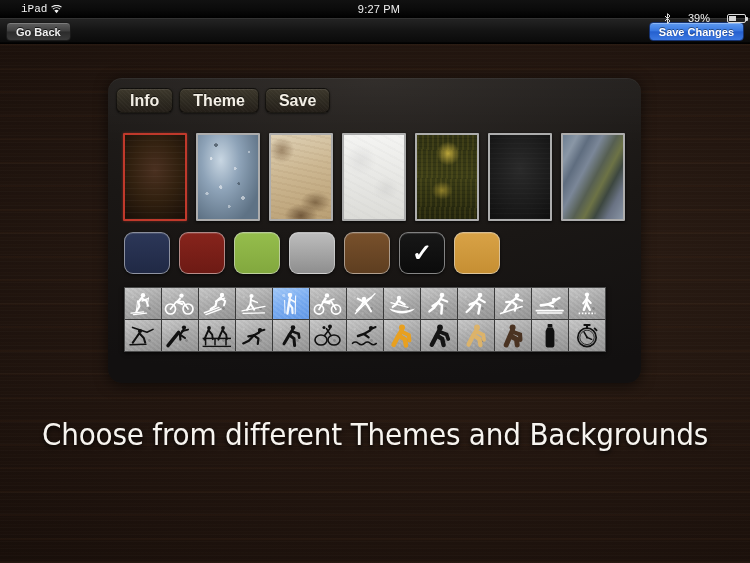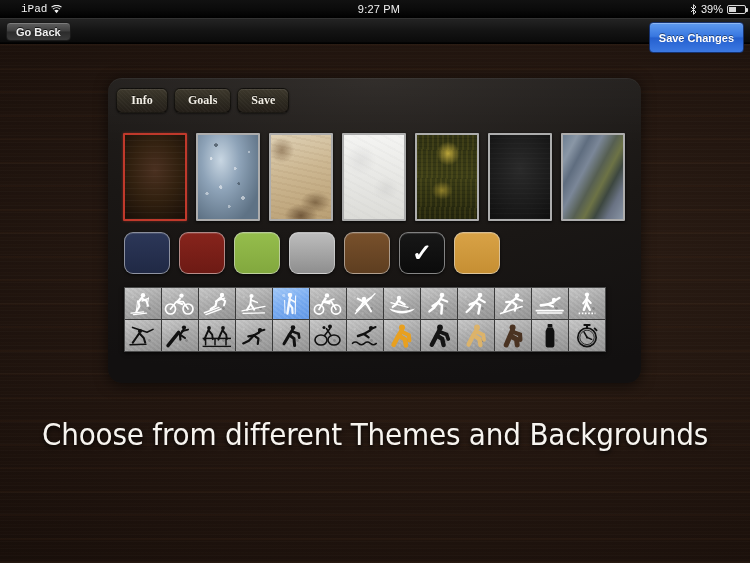--- a/index.html
+++ b/index.html
@@ -29,21 +29,21 @@
 
   
   #statusbar{
     position:absolute; left:0; top:0; width:750px; height:18px;
     background:linear-gradient(180deg,#111 0%, #0a0a0a 55%, #000 100%);
     color:#f2f2f2; font-size:11px; line-height:18px;
     z-index:40;
   }
   #statusbar .sb-left{ position:absolute; left:21px; top:0; display:flex; align-items:center; gap:4px; height:18px;font-family:Liberation Mono, monospace; }
   #statusbar .sb-mid{ position:absolute; left:0; top:0; width:750px; text-align:center; height:18px; letter-spacing:.2px;padding-left:8px;}
-  #statusbar .sb-right{ position:absolute; right:4px; top:0; display:flex; align-items:center; gap:4px; height:18px; }
+  #statusbar .sb-right{ position:absolute; right:4px; top:0; display:flex; align-items:center; gap:17px; height:36px; }
   .carrier{ font-size:11px; }
   .wifi svg, .bt svg { display:block; }
   .batt-pct{ font-size:11px; }
   .batt{
     width:19px; height:9px; border:1px solid #d8d8d8; border-radius:2px;
     position:relative; display:inline-block;
   }
   .batt:after{
     content:""; position:absolute; right:-3px; top:2px; width:2px; height:4px;
     background:#d8d8d8; border-radius:0 1px 1px 0;
@@ -61,21 +61,21 @@
   .btn-goback{
     position:absolute; left:6px; top:4px; height:19px; padding:0 9px;
     display:flex; align-items:center; justify-content:center;
     font-size:11px; font-weight:bold; color:#efefef;
     background:linear-gradient(180deg,#606060 0%, #3e3e3e 48%, #2b2b2b 52%, #3a3a3a 100%);
     border:1px solid #1a1a1a; border-radius:4px;
     text-shadow:0 -1px 0 rgba(0,0,0,.7);
     box-shadow:inset 0 1px 0 rgba(255,255,255,.18);
   }
   .btn-save{
-    position:absolute; right:6px; top:4px; height:31px; padding:0 9px;
+    position:absolute; right:6px; top:4px; height:19px; padding:0 9px;
     display:flex; align-items:center; justify-content:center;
     font-size:11px; font-weight:bold; color:#fff;
     background:linear-gradient(180deg,#5f9bf0 0%, #3877e0 46%, #2560cf 52%, #3c79e2 100%);
     border:1px solid #16326e; border-radius:4px;
     text-shadow:0 -1px 0 rgba(0,0,0,.45);
     box-shadow:inset 0 1px 0 rgba(255,255,255,.3);
   }
 
   
   #panel{
@@ -86,29 +86,28 @@
       radial-gradient(ellipse 120% 100% at 50% 0%, #2b2724 0%, #1a1715 55%, #121010 100%);
     box-shadow:0 2px 14px rgba(0,0,0,.6), inset 0 1px 0 rgba(255,255,255,.05);
     z-index:10;
   }
 
   
   .tabs{ position:absolute; left:8px; top:10px; display:flex; gap:6px; }
   .tab{
     height:25px; min-width:52px; padding:0 13px;
     display:flex; align-items:center; justify-content:center;
-    font-size:12px; font-weight:bold; color:#f3efe6;
+    font-size:16px; font-weight:bold; color:#f3efe6;
     border-radius:6px;
     background:
       repeating-linear-gradient(45deg, rgba(255,255,255,.022) 0 1px, rgba(0,0,0,0) 1px 3px),
       linear-gradient(180deg,#3d382c 0%, #2e2a21 52%, #241f19 100%);
     border:1px solid rgba(0,0,0,.55);
     box-shadow:inset 0 1px 0 rgba(255,255,255,.08), 0 1px 2px rgba(0,0,0,.5);
     text-shadow:0 -1px 0 rgba(0,0,0,.6);
-    font-family:Liberation Serif, serif;
   }
 
   
   .tex-row{ position:absolute; left:15px; top:55px; display:flex; gap:9px; }
   .tex{
     width:64px; height:88px;
     border:2px solid #adadad; border-radius:1px;
     box-shadow:0 1px 3px rgba(0,0,0,.8);
     position:relative; overflow:hidden;
   }
@@ -247,21 +246,21 @@
 
 <div id="toolbar">
   <div class="btn-goback">Go Back</div>
   <div class="btn-save">Save Changes</div>
 </div>
 
 <div id="panel">
 
   <div class="tabs">
     <div class="tab">Info</div>
-    <div class="tab">Goals</div>
+    <div class="tab">Theme</div>
     <div class="tab">Save</div>
   </div>
 
   <div class="tex-row">
     <div class="tex sel tx-wood"></div>
     <div class="tex tx-water"></div>
     <div class="tex tx-grunge"></div>
     <div class="tex tx-marble"></div>
     <div class="tex tx-olive"></div>
     <div class="tex tx-black"></div>

